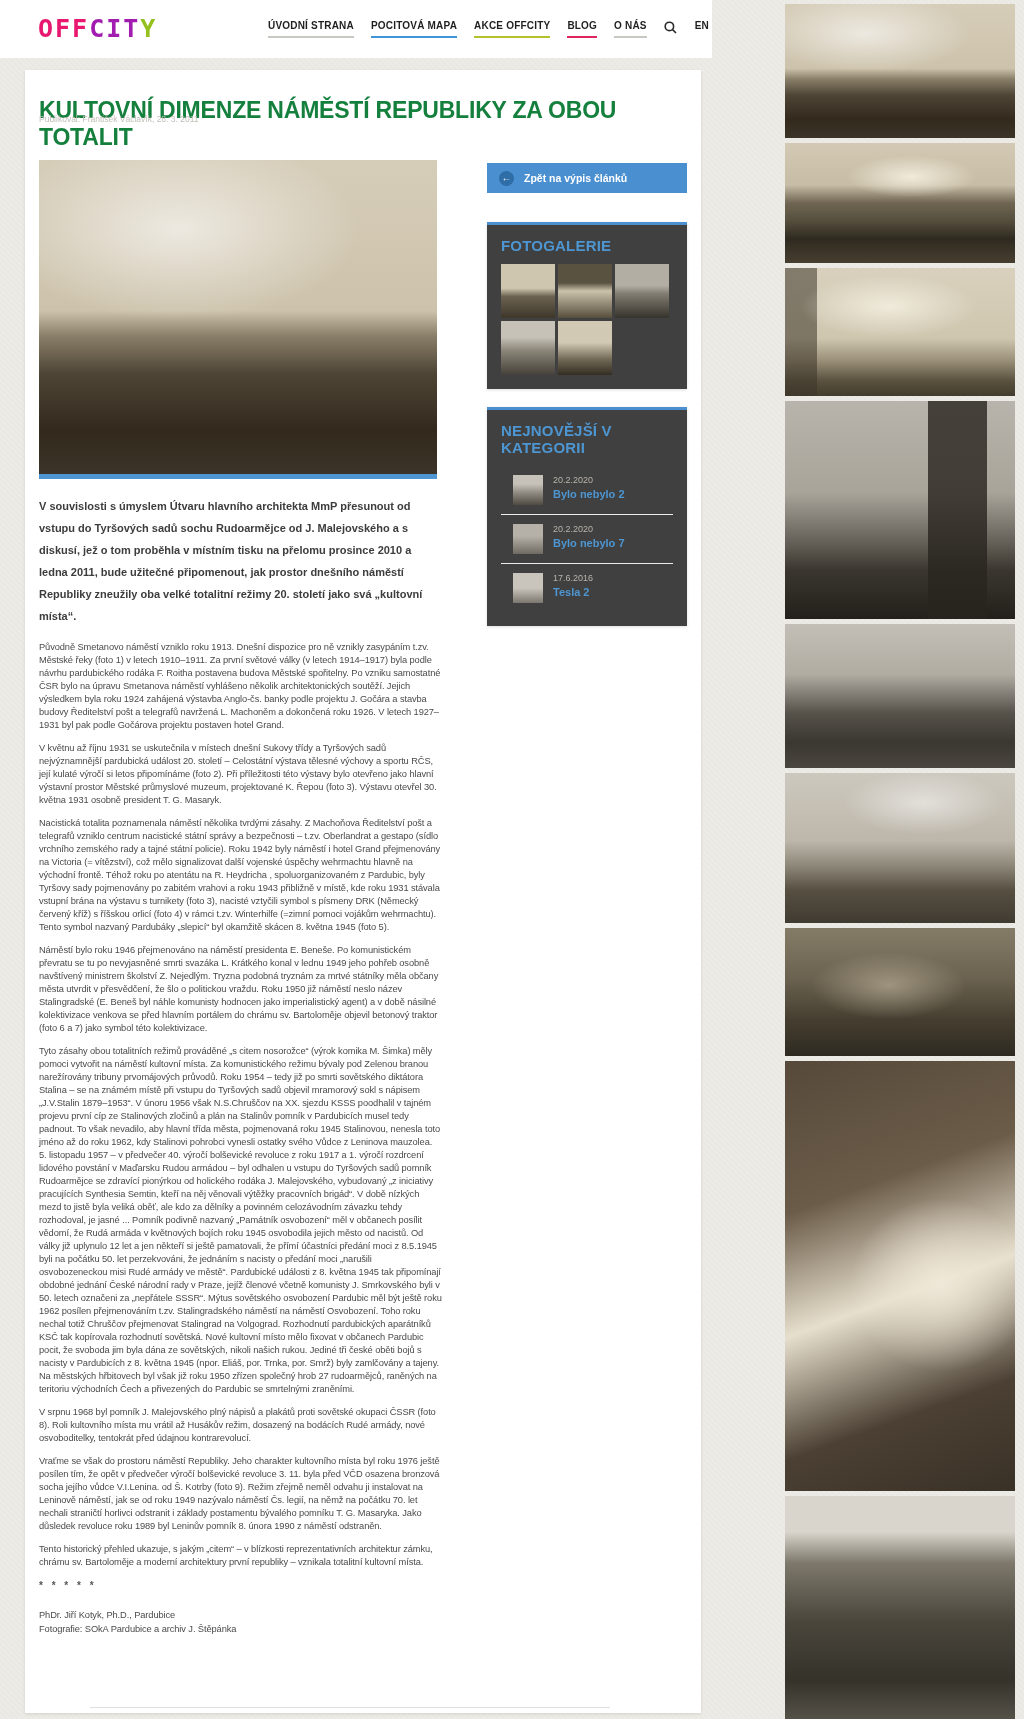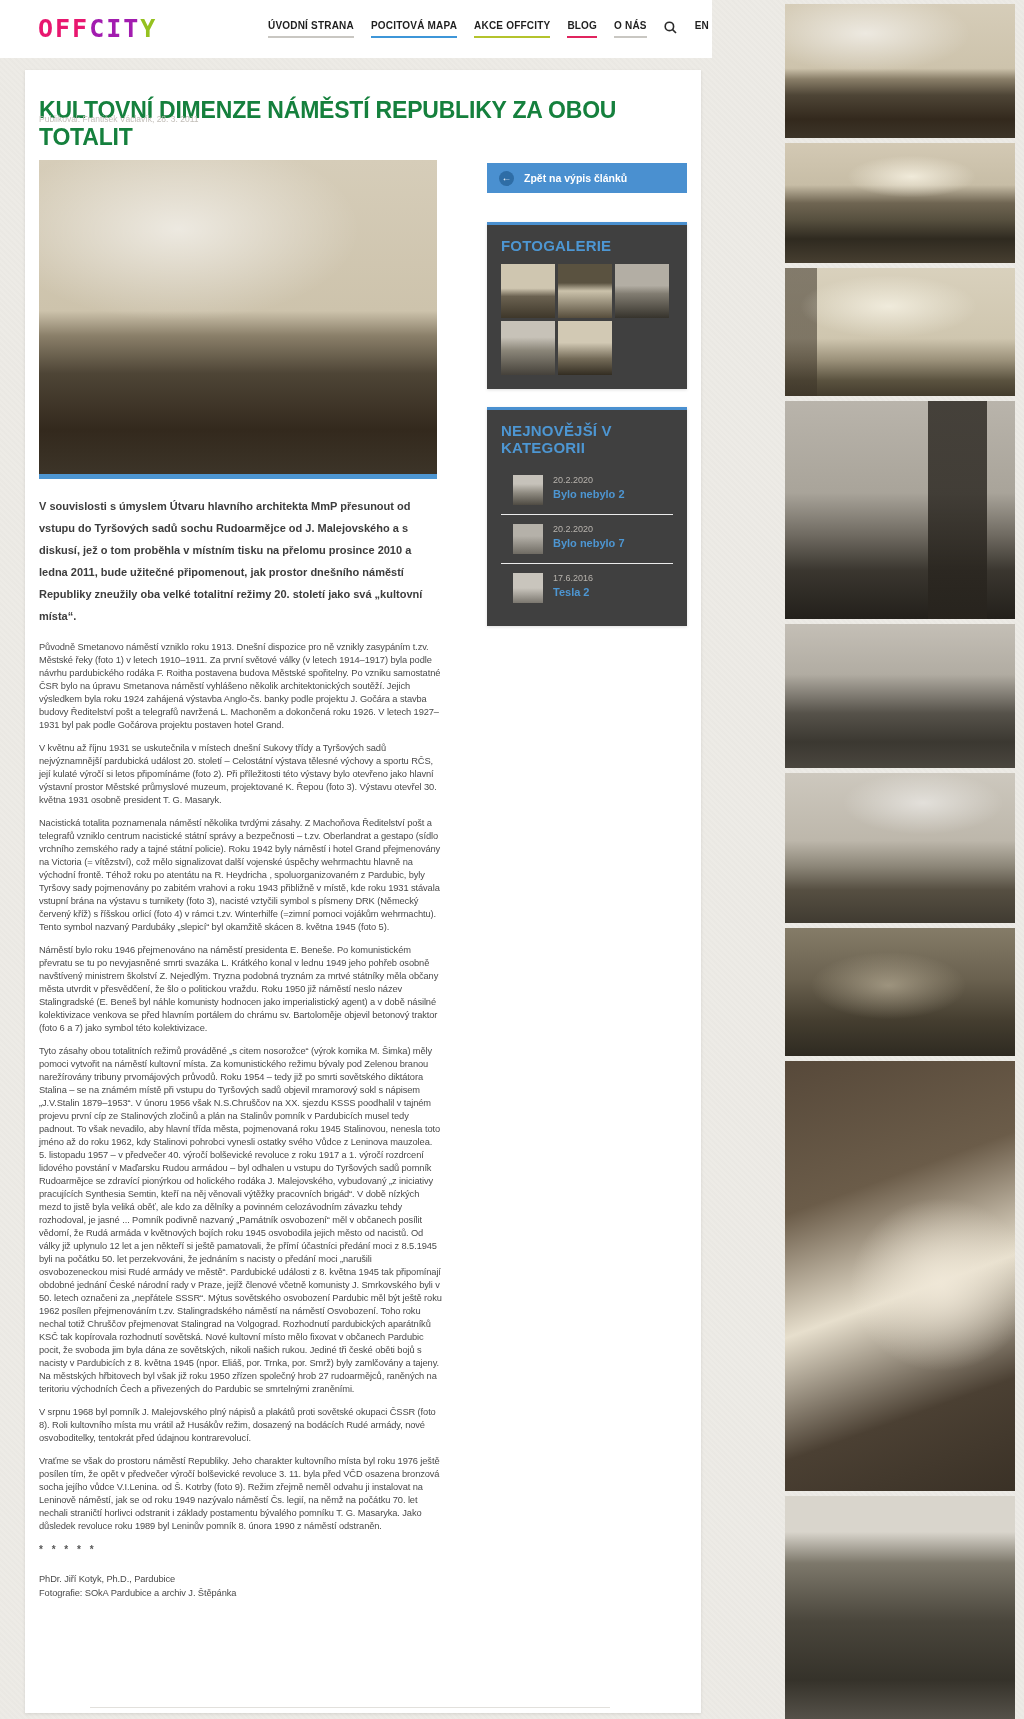--- a/index.html
+++ b/index.html
@@ -124,20 +124,21 @@
       <div class="main-photo sepia-bridge"></div>
       <div class="intro">V souvislosti s úmyslem Útvaru hlavního architekta MmP přesunout od vstupu do Tyršových sadů sochu Rudoarmějce od J. Malejovského a s diskusí, jež o tom proběhla v místním tisku na přelomu prosince 2010 a ledna 2011, bude užitečné připomenout, jak prostor dnešního náměstí Republiky zneužily oba velké totalitní režimy 20. století jako svá „kultovní místa“.</div>
       <div class="article-body">
         <p>Původně Smetanovo náměstí vzniklo roku 1913. Dnešní dispozice pro ně vznikly zasypáním t.zv. Městské řeky (foto 1) v letech 1910–1911. Za první světové války (v letech 1914–1917) byla podle návrhu pardubického rodáka F. Roitha postavena budova Městské spořitelny. Po vzniku samostatné ČSR bylo na úpravu Smetanova náměstí vyhlášeno několik architektonických soutěží. Jejich výsledkem byla roku 1924 zahájená výstavba Anglo-čs. banky podle projektu J. Gočára a stavba budovy Ředitelství pošt a telegrafů navržená L. Machoněm a dokončená roku 1926. V letech 1927–1931 byl pak podle Gočárova projektu postaven hotel Grand.</p>
         <p>V květnu až říjnu 1931 se uskutečnila v místech dnešní Sukovy třídy a Tyršových sadů nejvýznamnější pardubická událost 20. století – Celostátní výstava tělesné výchovy a sportu RČS, její kulaté výročí si letos připomínáme (foto 2). Při příležitosti této výstavy bylo otevřeno jako hlavní výstavní prostor Městské průmyslové muzeum, projektované K. Řepou (foto 3). Výstavu otevřel 30. května 1931 osobně president T. G. Masaryk.</p>
         <p>Nacistická totalita poznamenala náměstí několika tvrdými zásahy. Z Machoňova Ředitelství pošt a telegrafů vzniklo centrum nacistické státní správy a bezpečnosti – t.zv. Oberlandrat a gestapo (sídlo vrchního zemského rady a tajné státní policie). Roku 1942 byly náměstí i hotel Grand přejmenovány na Victoria (= vítězství), což mělo signalizovat další vojenské úspěchy wehrmachtu hlavně na východní frontě. Téhož roku po atentátu na R. Heydricha , spoluorganizovaném z Pardubic, byly Tyršovy sady pojmenovány po zabitém vrahovi a roku 1943 přibližně v místě, kde roku 1931 stávala vstupní brána na výstavu s turnikety (foto 3), nacisté vztyčili symbol s písmeny DRK (Německý červený kříž) s říšskou orlicí (foto 4) v rámci t.zv. Winterhilfe (=zimní pomoci vojákům wehrmachtu). Tento symbol nazvaný Pardubáky „slepicí“ byl okamžitě skácen 8. května 1945 (foto 5).</p>
         <p>Náměstí bylo roku 1946 přejmenováno na náměstí presidenta E. Beneše. Po komunistickém převratu se tu po nevyjasněné smrti svazáka L. Krátkého konal v lednu 1949 jeho pohřeb osobně navštívený ministrem školství Z. Nejedlým. Tryzna podobná tryznám za mrtvé státníky měla občany města utvrdit v přesvědčení, že šlo o politickou vraždu. Roku 1950 již náměstí neslo název Stalingradské (E. Beneš byl náhle komunisty hodnocen jako imperialistický agent) a v době násilné kolektivizace venkova se před hlavním portálem do chrámu sv. Bartoloměje objevil betonový traktor (foto 6 a 7) jako symbol této kolektivizace.</p>
         <p>Tyto zásahy obou totalitních režimů prováděné „s citem nosorožce“ (výrok komika M. Šimka) měly pomoci vytvořit na náměstí kultovní místa. Za komunistického režimu bývaly pod Zelenou branou narežírovány tribuny prvomájových průvodů. Roku 1954 – tedy již po smrti sovětského diktátora Stalina – se na známém místě při vstupu do Tyršových sadů objevil mramorový sokl s nápisem „J.V.Stalin 1879–1953“. V únoru 1956 však N.S.Chruščov na XX. sjezdu KSSS poodhalil v tajném projevu první cíp ze Stalinových zločinů a plán na Stalinův pomník v Pardubicích musel tedy padnout. To však nevadilo, aby hlavní třída města, pojmenovaná roku 1945 Stalinovou, nenesla toto jméno až do roku 1962, kdy Stalinovi pohrobci vynesli ostatky svého Vůdce z Leninova mauzolea. 5. listopadu 1957 – v předvečer 40. výročí bolševické revoluce z roku 1917 a 1. výročí rozdrcení lidového povstání v Maďarsku Rudou armádou – byl odhalen u vstupu do Tyršových sadů pomník Rudoarmějce se zdravící pionýrkou od holického rodáka J. Malejovského, vybudovaný „z iniciativy pracujících Synthesia Semtin, kteří na něj věnovali výtěžky pracovních brigád“. V době nízkých mezd to jistě byla veliká oběť, ale kdo za dělníky a povinném celozávodním závazku tehdy rozhodoval, je jasné ... Pomník podivně nazvaný „Památník osvobození“ měl v občanech posílit vědomí, že Rudá armáda v květnových bojích roku 1945 osvobodila jejich město od nacistů. Od války již uplynulo 12 let a jen někteří si ještě pamatovali, že přímí účastníci předání moci z 8.5.1945 byli na počátku 50. let perzekvováni, že jednáním s nacisty o předání moci „narušili osvobozeneckou misi Rudé armády ve městě“. Pardubické události z 8. května 1945 tak připomínají obdobné jednání České národní rady v Praze, jejíž členové včetně komunisty J. Smrkovského byli v 50. letech označeni za „nepřátele SSSR“. Mýtus sovětského osvobození Pardubic měl být ještě roku 1962 posílen přejmenováním t.zv. Stalingradského náměstí na náměstí Osvobození. Toho roku nechal totiž Chruščov přejmenovat Stalingrad na Volgograd. Rozhodnutí pardubických aparátníků KSČ tak kopírovala rozhodnutí sovětská. Nové kultovní místo mělo fixovat v občanech Pardubic pocit, že svoboda jim byla dána ze sovětských, nikoli našich rukou. Jediné tři české oběti bojů s nacisty v Pardubicích z 8. května 1945 (npor. Eliáš, por. Trnka, por. Smrž) byly zamlčovány a tajeny. Na městských hřbitovech byl však již roku 1950 zřízen společný hrob 27 rudoarmějců, raněných na teritoriu východních Čech a přivezených do Pardubic se smrtelnými zraněními.</p>
         <p>V srpnu 1968 byl pomník J. Malejovského plný nápisů a plakátů proti sovětské okupaci ČSSR (foto 8). Roli kultovního místa mu vrátil až Husákův režim, dosazený na bodácích Rudé armády, nové osvoboditelky, tentokrát před údajnou kontrarevolucí.</p>
         <p>Vraťme se však do prostoru náměstí Republiky. Jeho charakter kultovního místa byl roku 1976 ještě posílen tím, že opět v předvečer výročí bolševické revoluce 3. 11. byla před VČD osazena bronzová socha jejího vůdce V.I.Lenina. od Š. Kotrby (foto 9). Režim zřejmě neměl odvahu ji instalovat na Leninově náměstí, jak se od roku 1949 nazývalo náměstí Čs. legií, na němž na počátku 70. let nechali straničtí horlivci odstranit i základy postamentu bývalého pomníku T. G. Masaryka. Jako důsledek revoluce roku 1989 byl Leninův pomník 8. února 1990 z náměstí odstraněn.</p>
+        <p>Tento historický přehled ukazuje, s jakým „citem“ – v blízkosti reprezentativních architektur zámku, chrámu sv. Bartoloměje a moderní architektury první republiky – vznikala totalitní kultovní místa.</p>
         <div class="stars">* * * * *</div>
         <div class="author">
           <p>PhDr. Jiří Kotyk, Ph.D., Pardubice</p>
           <p>Fotografie: SOkA Pardubice a archiv J. Štěpánka</p>
         </div>
       </div>
     </div>
 
     <div class="sidebar">
       <div class="back-btn">

